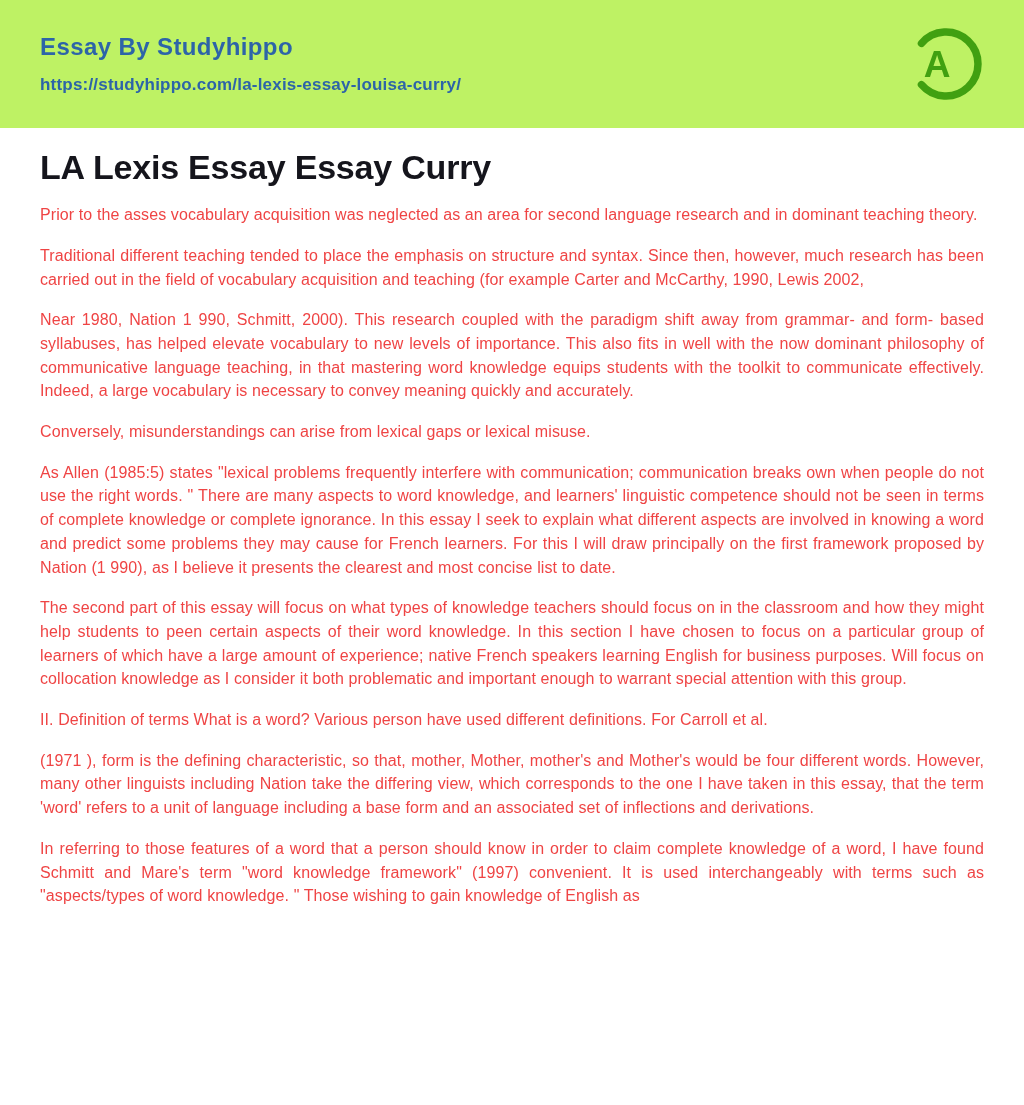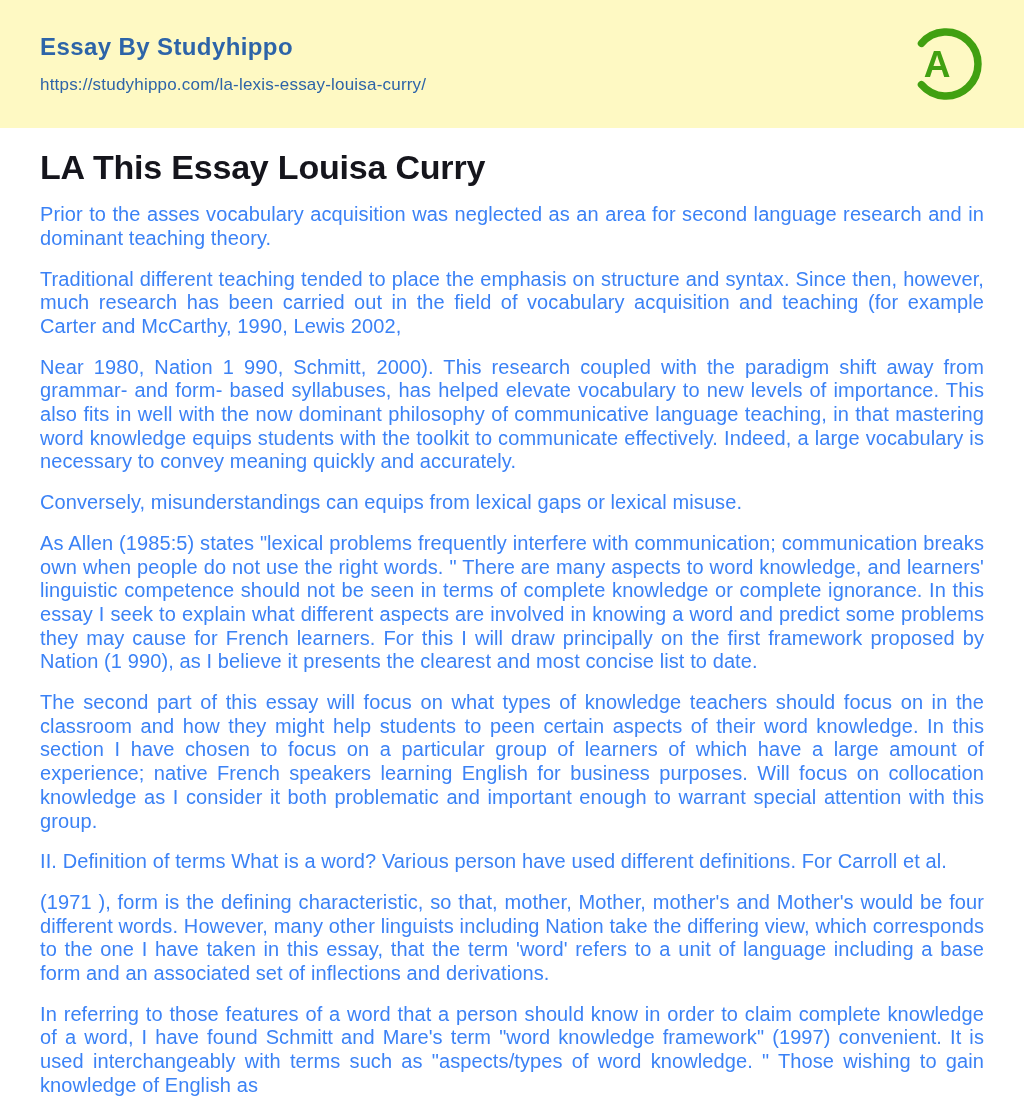--- a/index.html
+++ b/index.html
@@ -7,59 +7,59 @@
   body {
     width: 1024px;
     height: 1105px;
     font-family: "Liberation Sans", sans-serif;
     position: relative;
     overflow: hidden;
   }
 
   
   .page-header {
-    background: #fef9c3;
+    background: #bef264;
     height: 128px;
     display: flex;
     align-items: center;
     justify-content: space-between;
     padding: 0 40px;
   }
   .header-text { display: flex; flex-direction: column; }
   .byline {
     color: #2d64a8;
     font-size: 24px;
     font-weight: bold;
     letter-spacing: 0.4px;
     line-height: 1.2;
   }
   .source-url {
     color: #2d64a8;
     font-size: 17px;
-    font-weight: normal;
+    font-weight: bold;
     text-decoration: none;
     margin-top: 13px;
     letter-spacing: 0.2px;
   }
   .logo { width: 76px; height: 76px; flex: 0 0 auto; }
 
   
   .essay-body { padding: 0 40px; }
   .page-title {
     margin-top: 20px;
     margin-bottom: 16px;
     font-size: 34px;
     font-weight: bold;
     color: #15151c;
     letter-spacing: -0.2px;
     line-height: 1.15;
   }
   .essay-paragraph {
-    font-size: 20px;
-    color: #3b82f6;
+    font-size: 16px;
+    color: #ef4444;
     line-height: 23.7px;
     text-align: justify;
     margin-bottom: 17px;
     letter-spacing: 0.1px;
   }
 </style>
 </head>
 <body>
 
 <header class="page-header">
@@ -67,23 +67,23 @@
     <div class="byline">Essay By Studyhippo</div>
     <a class="source-url" href="#">https://studyhippo.com/la-lexis-essay-louisa-curry/</a>
   </div>
   <svg class="logo" viewBox="0 0 76 76" aria-hidden="true">
     <path d="M 13.5 17.4 A 32 32 0 1 1 13.5 58.6" fill="none" stroke="#41a011" stroke-width="7.5" stroke-linecap="round"></path>
     <text x="29" y="51" text-anchor="middle" font-family="Liberation Sans, sans-serif" font-size="37" font-weight="bold" fill="#41a011">A</text>
   </svg>
 </header>
 
 <main class="essay-body">
-  <h1 class="page-title">LA This Essay Louisa Curry</h1>
+  <h1 class="page-title">LA Lexis Essay Essay Curry</h1>
   <p class="essay-paragraph">Prior to the asses vocabulary acquisition was neglected as an area for second language research and in dominant teaching theory.</p>
   <p class="essay-paragraph">Traditional different teaching tended to place the emphasis on structure and syntax. Since then, however, much research has been carried out in the field of vocabulary acquisition and teaching (for example Carter and McCarthy, 1990, Lewis 2002,</p>
   <p class="essay-paragraph">Near 1980, Nation 1 990, Schmitt, 2000). This research coupled with the paradigm shift away from grammar- and form- based syllabuses, has helped elevate vocabulary to new levels of importance. This also fits in well with the now dominant philosophy of communicative language teaching, in that mastering word knowledge equips students with the toolkit to communicate effectively. Indeed, a large vocabulary is necessary to convey meaning quickly and accurately.</p>
-  <p class="essay-paragraph">Conversely, misunderstandings can equips from lexical gaps or lexical misuse.</p>
+  <p class="essay-paragraph">Conversely, misunderstandings can arise from lexical gaps or lexical misuse.</p>
   <p class="essay-paragraph">As Allen (1985:5) states "lexical problems frequently interfere with communication; communication breaks own when people do not use the right words. " There are many aspects to word knowledge, and learners' linguistic competence should not be seen in terms of complete knowledge or complete ignorance. In this essay I seek to explain what different aspects are involved in knowing a word and predict some problems they may cause for French learners. For this I will draw principally on the first framework proposed by Nation (1 990), as I believe it presents the clearest and most concise list to date.</p>
   <p class="essay-paragraph">The second part of this essay will focus on what types of knowledge teachers should focus on in the classroom and how they might help students to peen certain aspects of their word knowledge. In this section I have chosen to focus on a particular group of learners of which have a large amount of experience; native French speakers learning English for business purposes. Will focus on collocation knowledge as I consider it both problematic and important enough to warrant special attention with this group.</p>
   <p class="essay-paragraph">II. Definition of terms What is a word? Various person have used different definitions. For Carroll et al.</p>
   <p class="essay-paragraph">(1971 ), form is the defining characteristic, so that, mother, Mother, mother's and Mother's would be four different words. However, many other linguists including Nation take the differing view, which corresponds to the one I have taken in this essay, that the term 'word' refers to a unit of language including a base form and an associated set of inflections and derivations.</p>
   <p class="essay-paragraph">In referring to those features of a word that a person should know in order to claim complete knowledge of a word, I have found Schmitt and Mare's term "word knowledge framework" (1997) convenient. It is used interchangeably with terms such as "aspects/types of word knowledge. " Those wishing to gain knowledge of English as</p>
 </main>
 
 </body></html>

